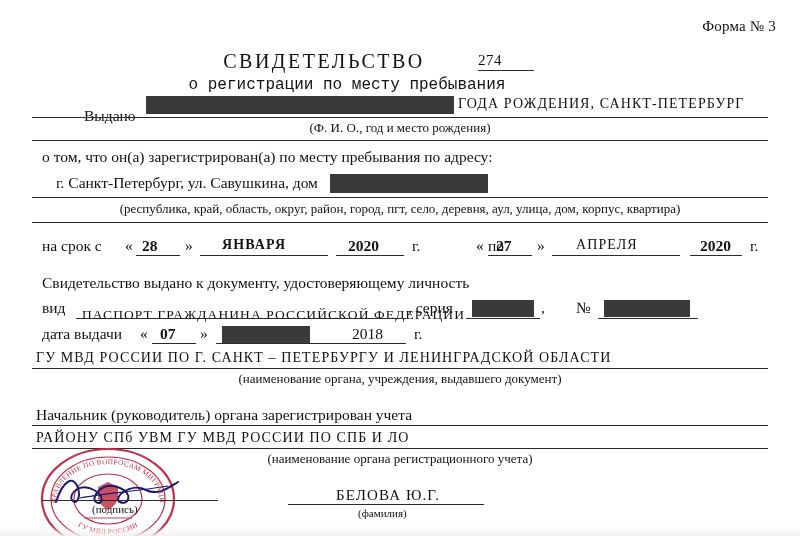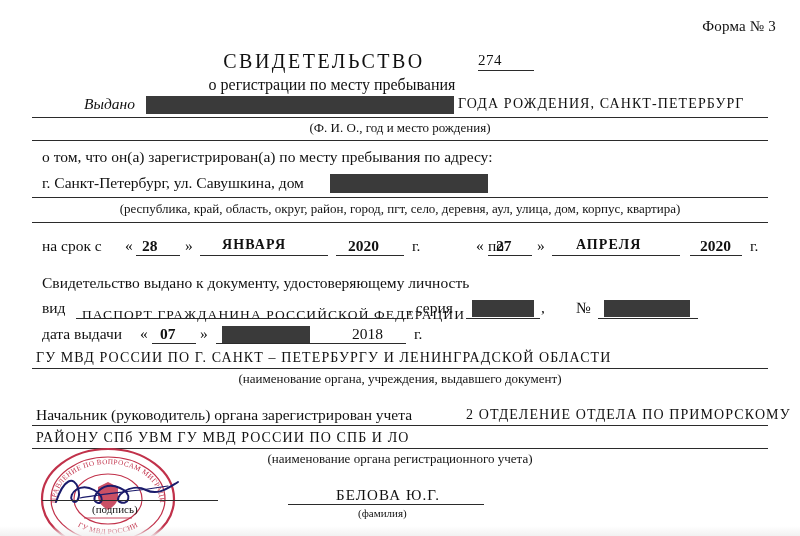--- a/index.html
+++ b/index.html
@@ -41,24 +41,25 @@
   .title-number {
     position: absolute;
     top: 52px;
     left: 478px;
     font-size: 15px;
     letter-spacing: 0.5px;
   }
   .subtitle {
     position: absolute;
     top: 76px;
-    left: 0;
+    left: 15px;
     width: 664px;
     text-align: center;
     font-size: 16px;
+    font-family: Liberation Mono, monospace;
   }
   .line {
     position: absolute;
     border-bottom: 1px solid #2b2b2b;
     height: 0;
   }
   .txt {
     position: absolute;
     font-size: 15.5px;
     white-space: nowrap;
@@ -113,51 +114,51 @@
 
 <div class="page">
 
   <div class="form-no">Форма № 3</div>
 
   <div class="title">СВИДЕТЕЛЬСТВО</div>
   <div class="title-number">274</div>
   <div class="line" style="left:478px; top:70px; width:56px;"></div>
   <div class="subtitle">о регистрации по месту пребывания</div>
 
-  <div class="txt" style="left:84px; top:95px;font-style:italic;">Выдано</div>
+  <div class="txt" style="left:84px; top:107px;">Выдано</div>
   <div class="redact" style="left:146px; top:96px; width:308px; height:18px;"></div>
   <div class="txt spaced" style="left:458px; top:96px; font-size:14px;">ГОДА РОЖДЕНИЯ, САНКТ-ПЕТЕРБУРГ</div>
   <div class="line" style="left:32px; top:117px; width:736px;"></div>
   <div class="center-small" style="top:120px;">(Ф. И. О., год и место рождения)</div>
   <div class="line" style="left:32px; top:140px; width:736px;"></div>
 
   <div class="txt" style="left:42px; top:148px;">о том, что он(а) зарегистрирован(а) по месту пребывания по адресу:</div>
 
-  <div class="txt" style="left:42px; top:174px;">г. Санкт-Петербург, ул. Савушкина, дом</div>
+  <div class="txt" style="left:56px; top:174px;">г. Санкт-Петербург, ул. Савушкина, дом</div>
   <div class="redact" style="left:330px; top:174px; width:158px; height:19px;"></div>
   <div class="line" style="left:32px; top:197px; width:736px;"></div>
   <div class="center-small" style="top:201px;">(республика, край, область, округ, район, город, пгт, село, деревня, аул, улица, дом, корпус, квартира)</div>
   <div class="line" style="left:32px; top:222px; width:736px;"></div>
 
   <div class="txt" style="left:42px; top:237px;">на срок с</div>
   <div class="txt" style="left:125px; top:237px;">«</div>
   <div class="txt" style="left:142px; top:237px; font-weight:bold;">28</div>
   <div class="line" style="left:136px; top:255px; width:44px;"></div>
   <div class="txt" style="left:185px; top:237px;">»</div>
   <div class="txt spaced" style="left:222px; top:237px; font-weight:bold; font-size:14px;">ЯНВАРЯ</div>
   <div class="line" style="left:200px; top:255px; width:128px;"></div>
   <div class="txt" style="left:348px; top:237px; font-weight:bold;">2020</div>
   <div class="line" style="left:336px; top:255px; width:68px;"></div>
   <div class="txt" style="left:412px; top:237px;">г.</div>
   <div class="txt" style="left:446px; top:237px;margin-left:42px;">по</div>
   <div class="txt" style="left:476px; top:237px;">«</div>
   <div class="txt" style="left:496px; top:237px; font-weight:bold;">27</div>
   <div class="line" style="left:488px; top:255px; width:44px;"></div>
   <div class="txt" style="left:537px; top:237px;">»</div>
-  <div class="txt spaced" style="left:576px; top:237px; font-weight:bold; font-size:14px;">АПРЕЛЯ</div>
+  <div class="txt spaced" style="left:576px; top:237px; font-weight:normal; font-size:14px;">АПРЕЛЯ</div>
   <div class="line" style="left:552px; top:255px; width:128px;"></div>
   <div class="txt" style="left:700px; top:237px; font-weight:bold;">2020</div>
   <div class="line" style="left:690px; top:255px; width:52px;"></div>
   <div class="txt" style="left:750px; top:237px;">г.</div>
 
   <div class="txt" style="left:42px; top:274px;">Свидетельство выдано к документу, удостоверяющему личность</div>
 
   <div class="txt" style="left:42px; top:299px;">вид</div>
   <div class="txt spaced" style="left:82px; top:300px; font-size:13.5px;margin-top:7px;">ПАСПОРТ ГРАЖДАНИНА РОССИЙСКОЙ ФЕДЕРАЦИИ</div>
   <div class="line" style="left:76px; top:318px; width:330px;"></div>
@@ -178,21 +179,20 @@
   <div class="line" style="left:216px; top:343px; width:130px;"></div>
   <div class="txt" style="left:352px; top:325px;">2018</div>
   <div class="line" style="left:346px; top:343px; width:60px;"></div>
   <div class="txt" style="left:414px; top:325px;">г.</div>
 
   <div class="txt spaced" style="left:36px; top:350px; font-size:14px;">ГУ  МВД  РОССИИ  ПО  Г. САНКТ – ПЕТЕРБУРГУ  И  ЛЕНИНГРАДСКОЙ ОБЛАСТИ</div>
   <div class="line" style="left:32px; top:368px; width:736px;"></div>
   <div class="center-small" style="top:371px;">(наименование органа, учреждения, выдавшего документ)</div>
 
   <div class="txt" style="left:36px; top:406px;">Начальник (руководитель) органа зарегистрирован учета</div>
-  <div class="txt spaced" style="left:466px; top:407px; font-size:14px;">2 ОТДЕЛЕНИЕ ОТДЕЛА  ПО ПРИМОРСКОМУ</div>
   <div class="line" style="left:32px; top:425px; width:736px;"></div>
   <div class="txt spaced" style="left:36px; top:430px; font-size:14px;">РАЙОНУ СПб УВМ  ГУ  МВД  РОССИИ  ПО СПБ  И  ЛО</div>
   <div class="line" style="left:32px; top:448px; width:736px;"></div>
   <div class="center-small" style="top:451px;">(наименование органа регистрационного учета)</div>
 
   <div class="stamp">
     <svg width="140" height="106" viewBox="0 0 140 106">
       <ellipse cx="70" cy="53" rx="66" ry="50" fill="none" stroke="#c1314a" stroke-width="2.2"></ellipse>
       <ellipse cx="70" cy="53" rx="57" ry="42" fill="none" stroke="#c1314a" stroke-width="1.2"></ellipse>
       <ellipse cx="70" cy="53" rx="34" ry="25" fill="none" stroke="#c1314a" stroke-width="1.2"></ellipse>

